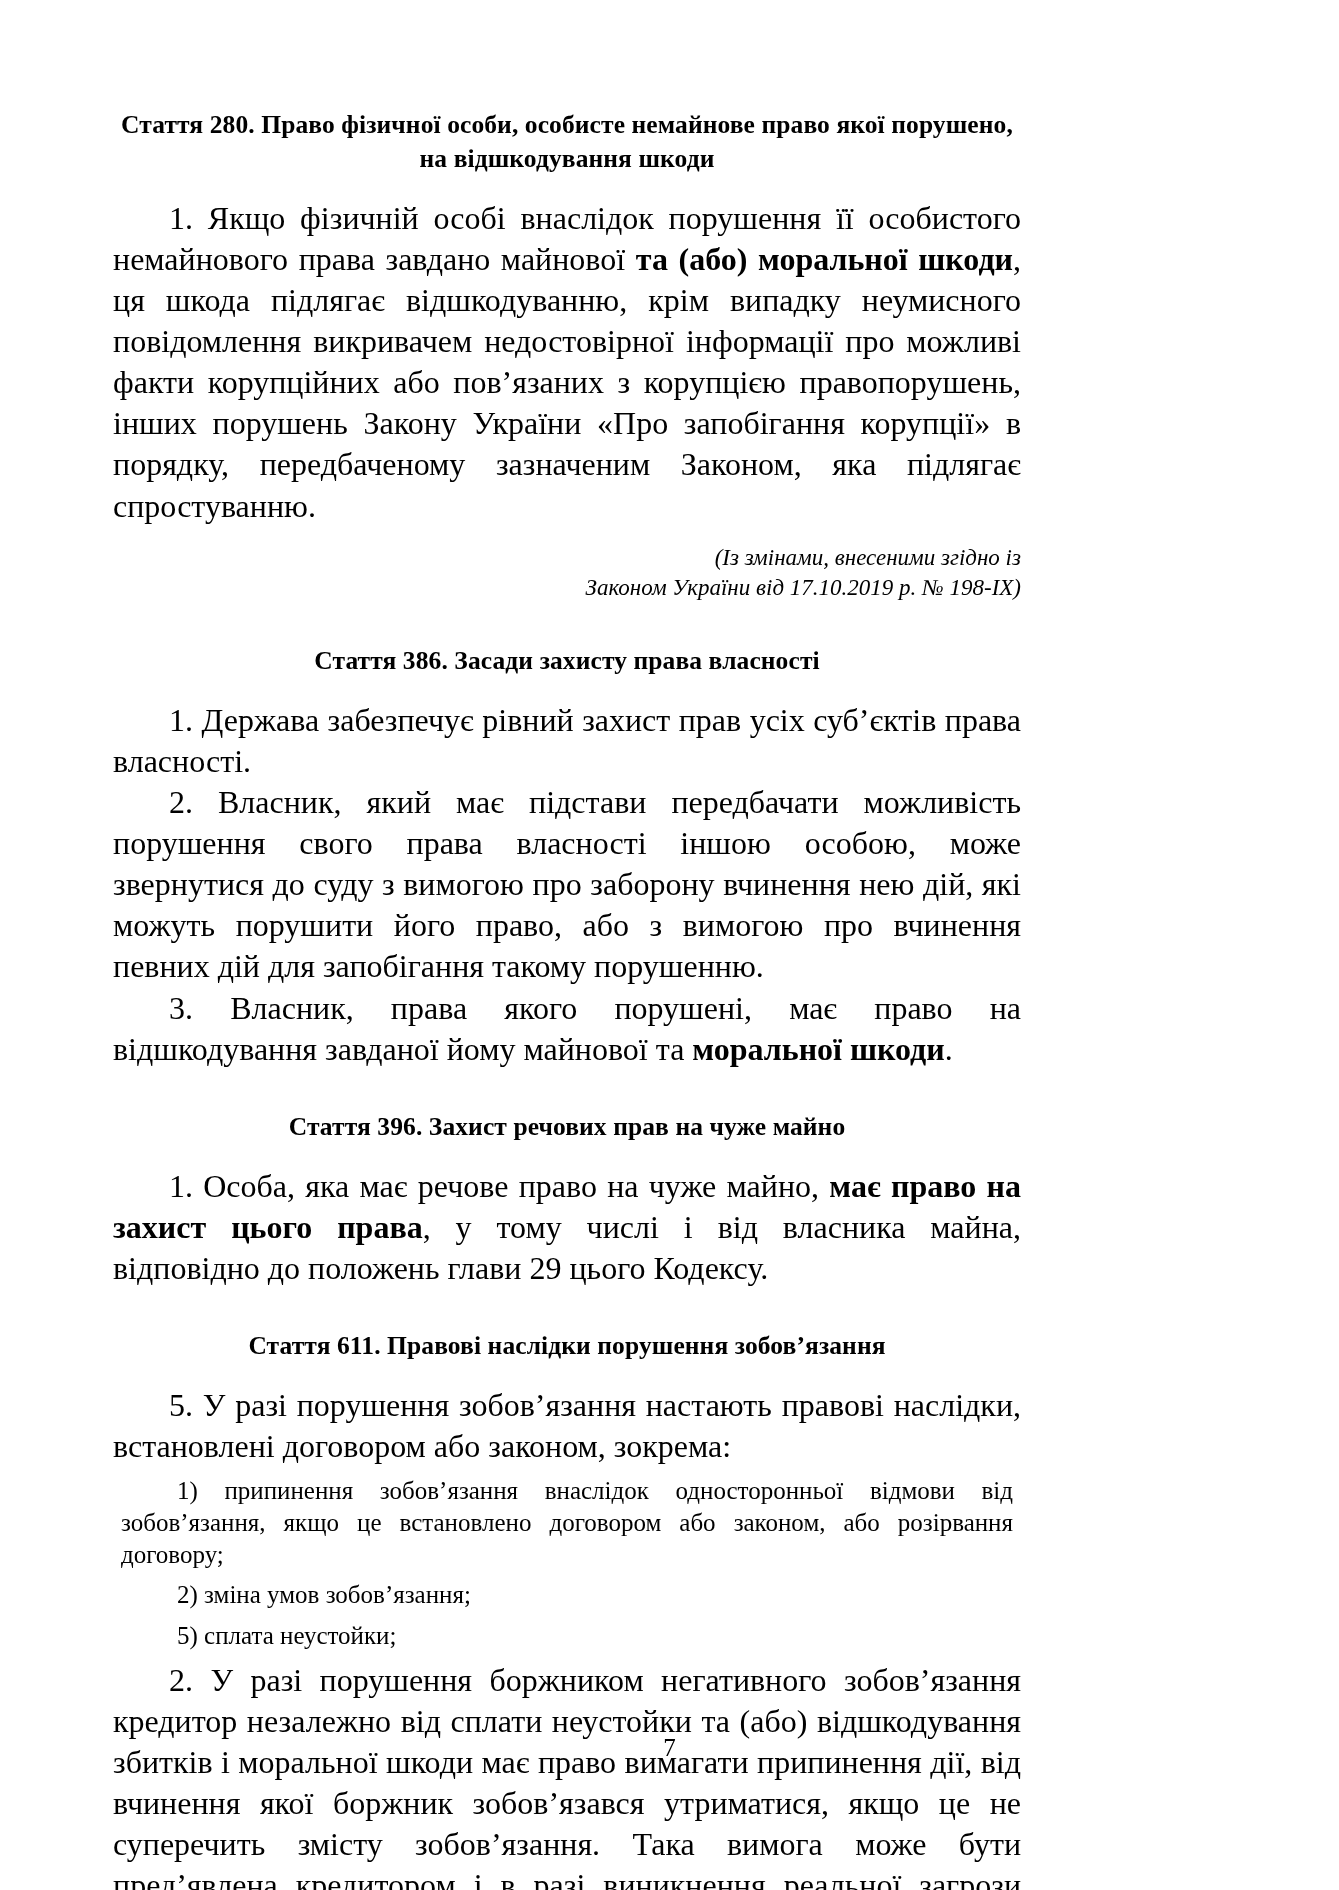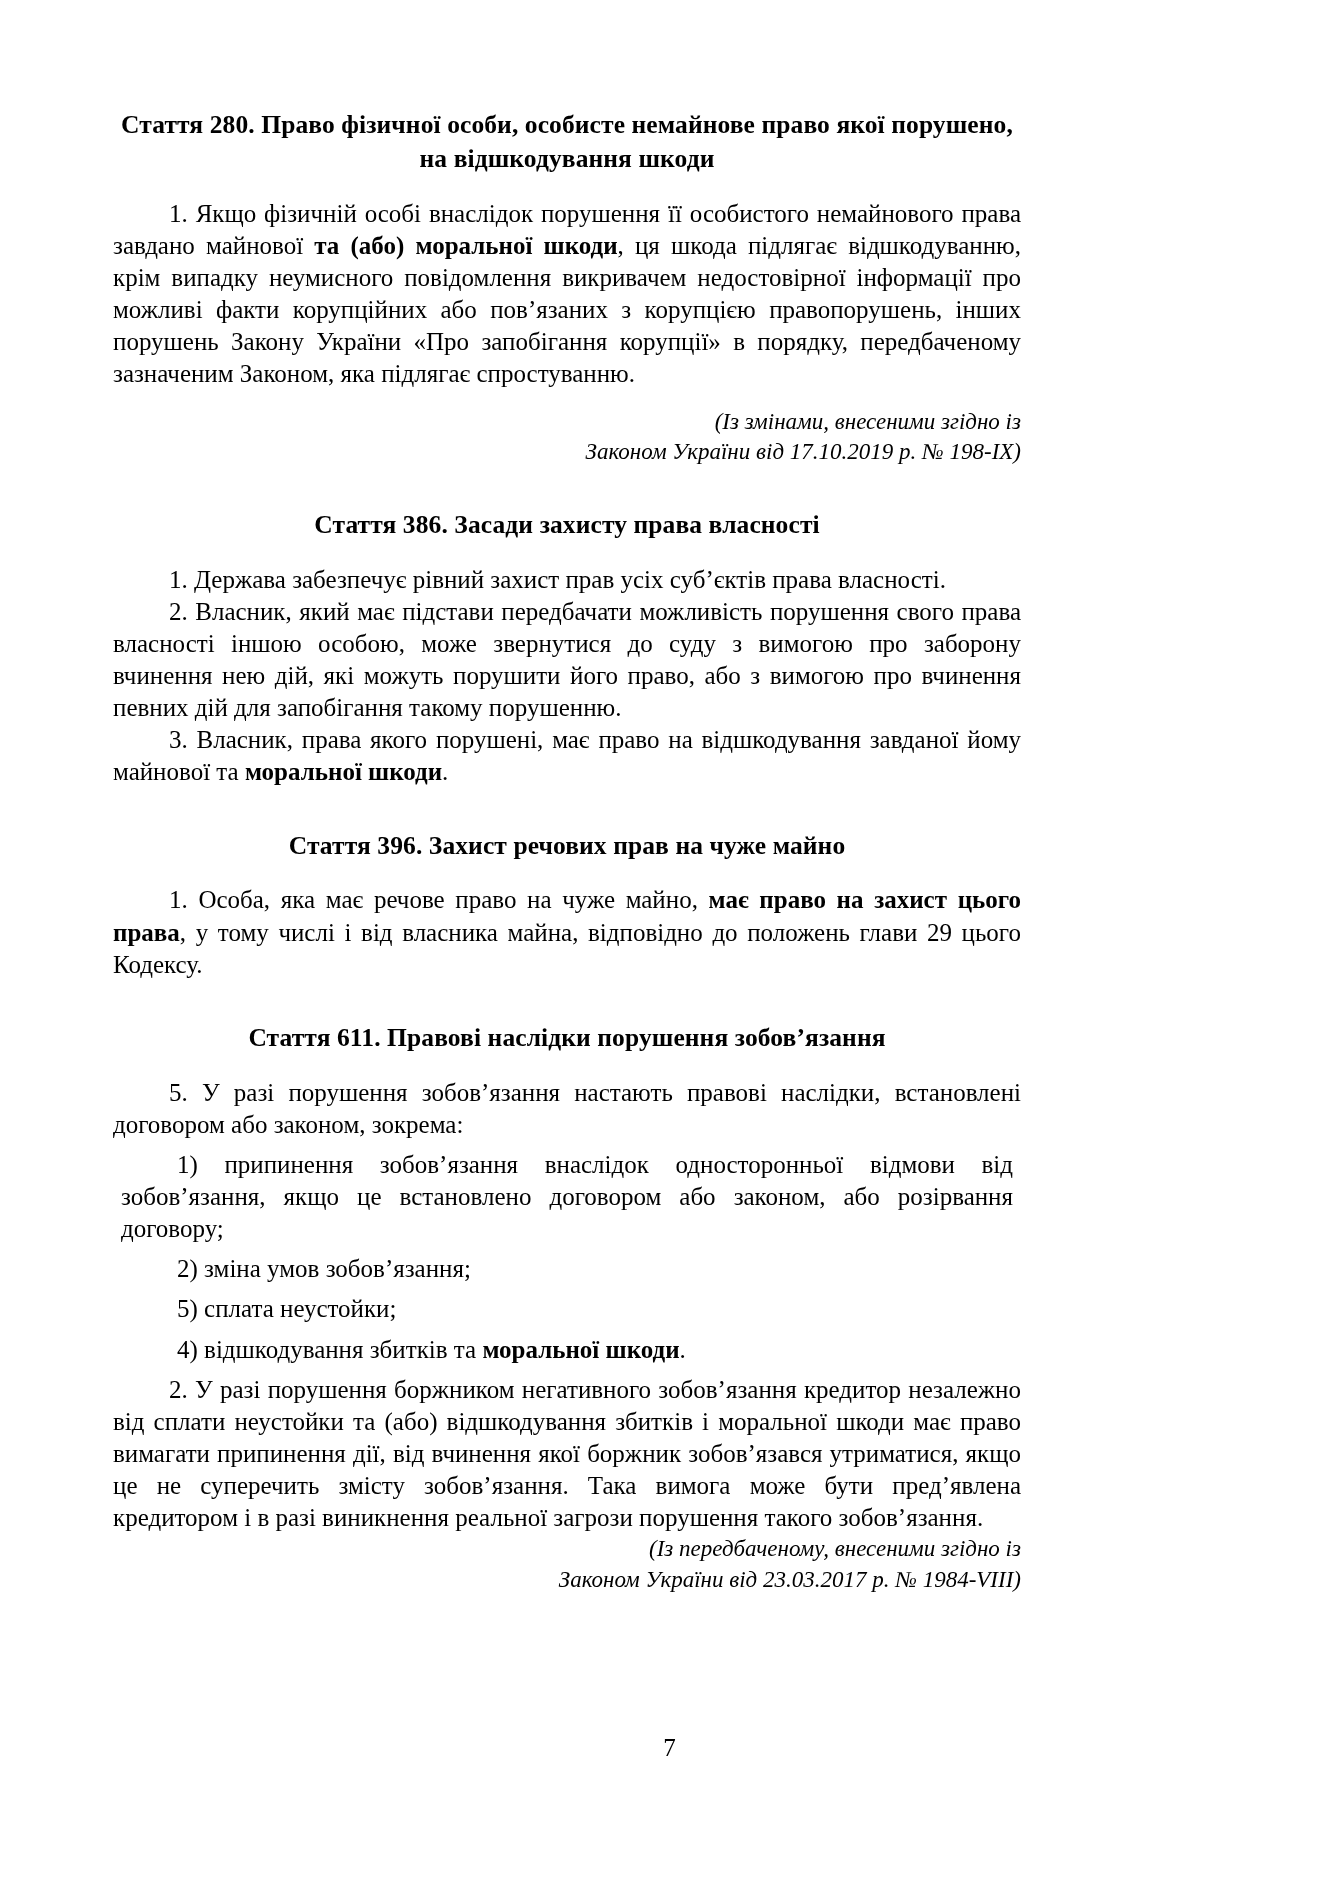--- a/index.html
+++ b/index.html
@@ -45,21 +45,21 @@
   .heading-block {
     margin: 0;
   }
 
   
   .sp-after-heading { height: 22px; }
   .sp-before-heading { height: 40px; }
   .sp-small { height: 16px; }
 
   p.body-par {
-    font-size: 25px;
+    font-size: 32px;
     line-height: 1.285;
     margin: 0;
     text-align: justify;
     text-indent: 56px;
     text-justify: inter-word;
     hyphens: none;
   }
 
   p.list-item {
     font-size: 25px;
@@ -137,21 +137,20 @@
     <div class="heading-block">
       <div class="art-heading">Стаття 611. Правові наслідки порушення зобов’язання</div>
     </div>
     <div class="sp-after-heading"></div>
 
     <p class="body-par"><span>5. У разі порушення зобов’язання настають правові наслідки, встановлені договором або законом, зокрема:</span></p>
 
     <p class="list-item"><span>1) припинення зобов’язання внаслідок односторонньої відмови від зобов’язання, якщо це встановлено договором або законом, або розірвання договору;</span></p>
     <p class="list-item short"><span>2) зміна умов зобов’язання;</span></p>
     <p class="list-item short"><span>5) сплата неустойки;</span></p>
-    <p class="list-item short"><span>4) відшкодування збитків та </span><b>моральної шкоди</b><span>.</span></p>
 
     <p class="body-par"><span>2. У разі порушення боржником негативного зобов’язання кредитор незалежно від сплати неустойки та (або) відшкодування збитків і моральної шкоди має право вимагати припинення дії, від вчинення якої боржник зобов’язався утриматися, якщо це не суперечить змісту зобов’язання. Така вимога може бути пред’явлена кредитором і в разі виникнення реальної загрози порушення такого зобов’язання.</span></p>
 
     <div class="note">
       <span class="note-line">(Із передбаченому, внесеними згідно із</span>
       <span class="note-line">Законом України від 23.03.2017 р. № 1984-VIII)</span>
     </div>
 
   </div>
 

